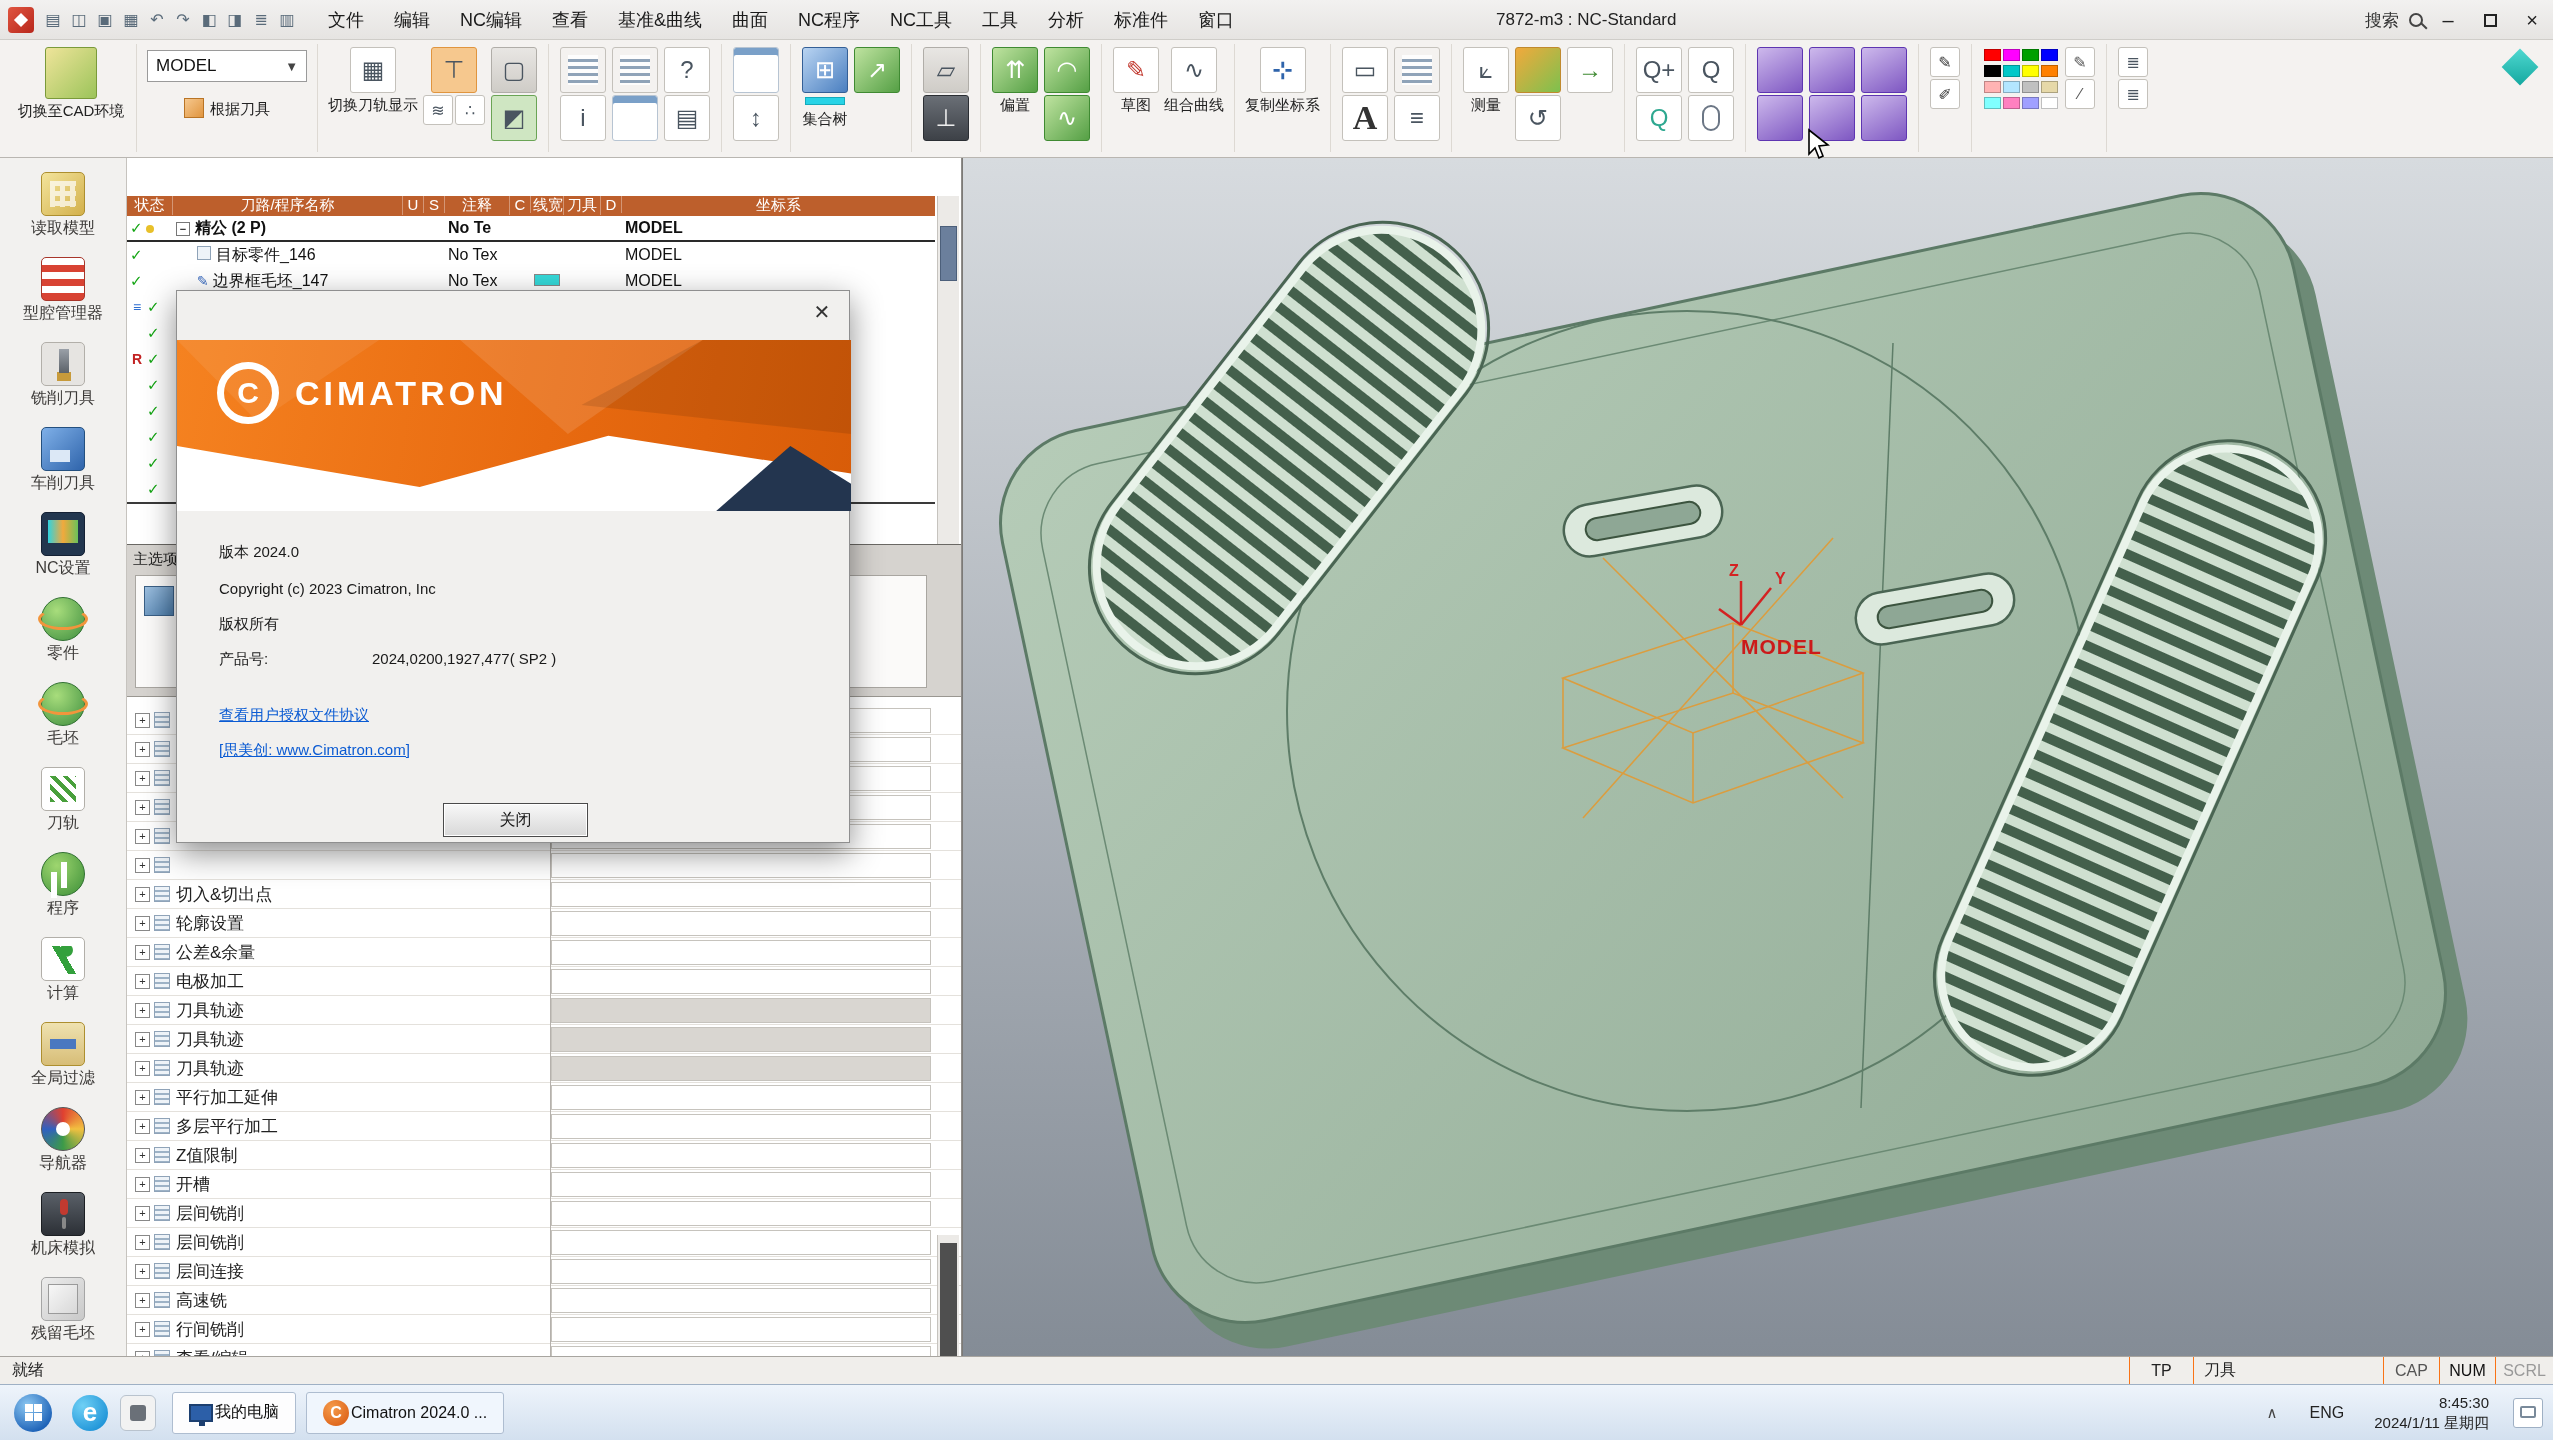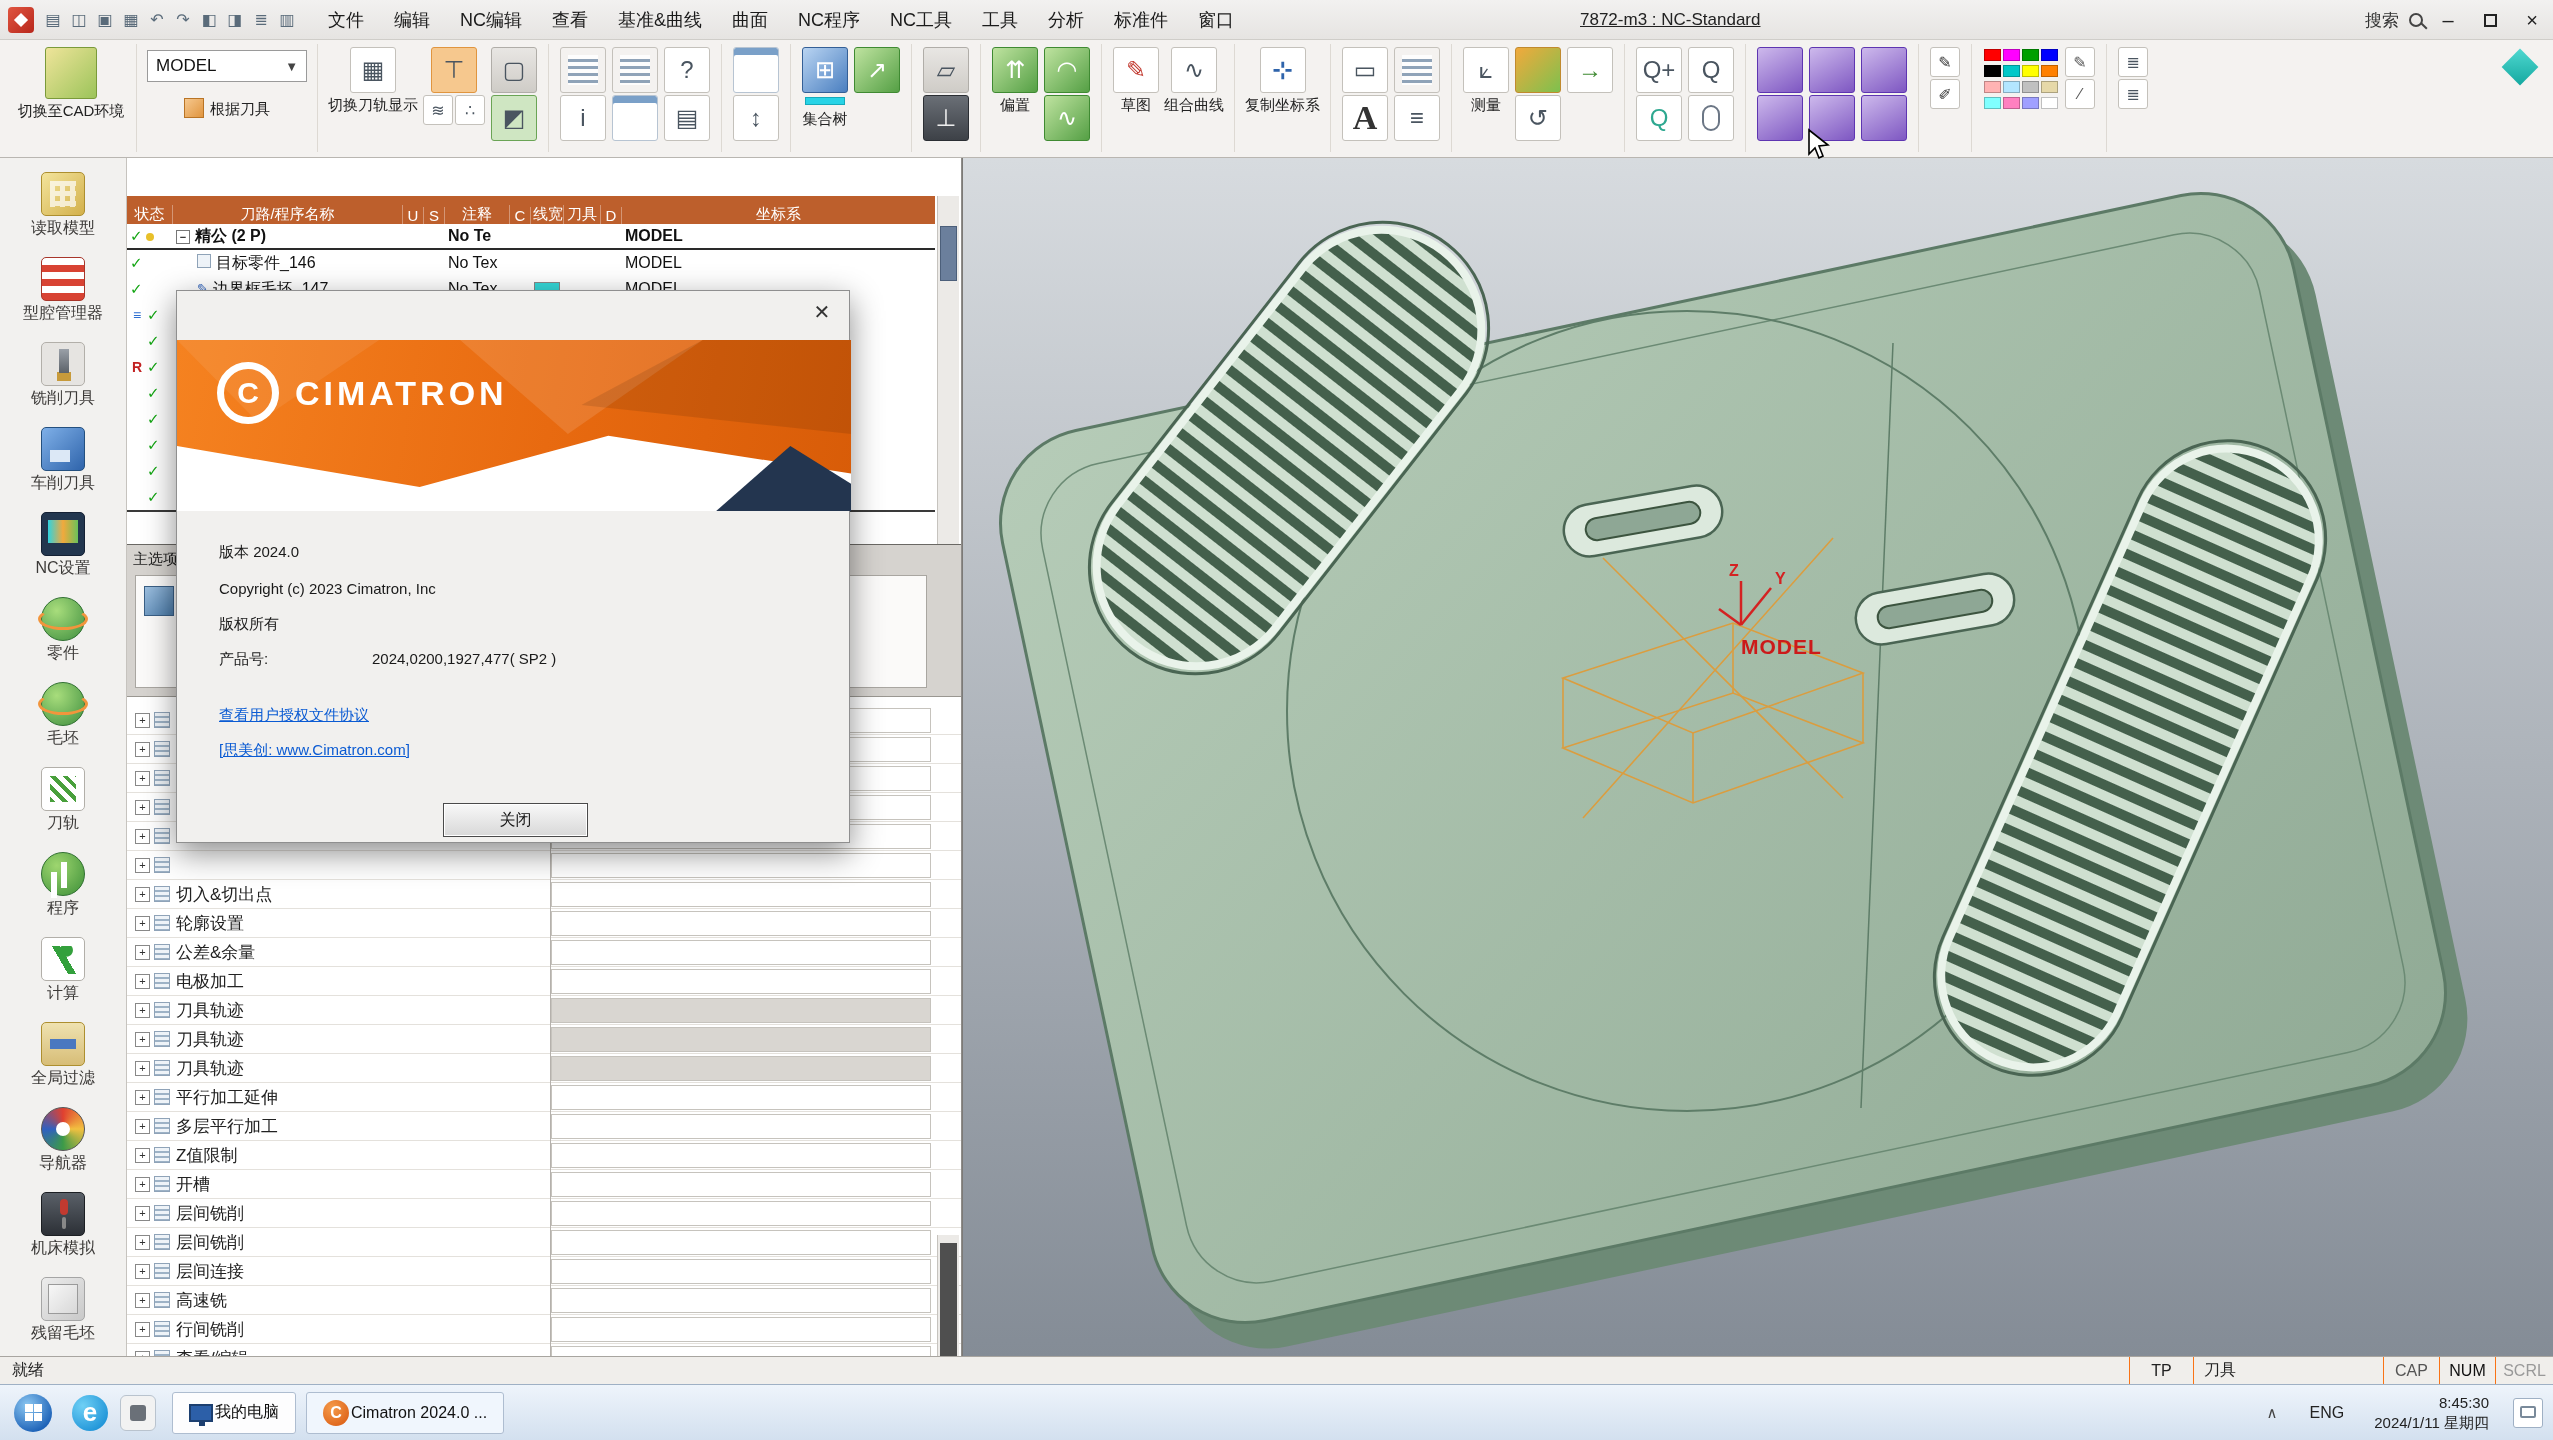--- a/index.html
+++ b/index.html
@@ -12,22 +12,22 @@
     background:linear-gradient(#f2f1f0,#e6e4e2); border-bottom:1px solid #cfcdc9;
     display:flex; align-items:center; padding:0 8px; }
   .appicon { width:26px; height:26px; border-radius:4px; background:linear-gradient(135deg,#e05540,#b8271c);
     margin-right:6px; position:relative; flex:none; }
   .appicon::after { content:""; position:absolute; left:8px; top:8px; width:10px; height:10px;
     background:#fff; transform:rotate(45deg); }
   .qicon { width:26px; height:26px; display:flex; align-items:center; justify-content:center;
     font-size:16px; color:#5a6b7a; flex:none; }
   .menus { display:flex; margin-left:28px; }
   .menu-item { font-size:18px; color:#1b1b1b; margin-right:30px; white-space:nowrap; cursor:default; }
-  .win-title { position:absolute; left:1580px; top:0; height:40px; line-height:40px;
-    font-size:17px; color:#222; white-space:nowrap;text-decoration:underline; }
+  .win-title { position:absolute; left:1496px; top:0; height:40px; line-height:40px;
+    font-size:17px; color:#222; white-space:nowrap; }
   .tb-right { position:absolute; right:130px; top:0; height:40px; display:flex; align-items:center; gap:10px; }
   .search-label { font-size:17px; color:#333; }
   .mag { width:14px; height:14px; border:2px solid #444; border-radius:50%; position:relative; }
   .mag::after { content:""; position:absolute; width:8px; height:2px; background:#444;
     right:-7px; bottom:-2px; transform:rotate(45deg); }
   .winbtns { position:absolute; right:0; top:0; height:40px; display:flex; }
   .wbtn { width:42px; height:40px; display:flex; align-items:center; justify-content:center;
     font-size:20px; color:#222; }
   .maxbox { width:13px; height:13px; border:2px solid #222; }
 
@@ -109,21 +109,21 @@
   
   .ncpanel { position:absolute; left:127px; top:158px; width:835px; height:1198px;
     background:#fff; border-right:1px solid #8f8d8a; }
   .nheader { position:absolute; left:0; top:0; right:0; height:38px; background:#f0eeec;
     border-bottom:1px solid #c8c5c0; display:flex; align-items:center; padding:0 12px; }
   .nheader-title { font-size:17px; color:#222; }
   .pin { margin-left:auto; width:14px; height:14px; position:relative; }
   .pin::before { content:""; position:absolute; left:2px; top:1px; width:9px; height:7px; background:#5a6b7a; }
   .pin::after { content:""; position:absolute; left:6px; top:8px; width:2px; height:7px; background:#5a6b7a; }
   .ntable { position:absolute; left:0; top:38px; right:26px; }
-  .throw { display:flex; height:28px; background:#bd5f2c; color:#fff; font-size:15px; align-items:flex-end; }
+  .throw { display:flex; height:20px; background:#bd5f2c; color:#fff; font-size:15px; align-items:flex-start; }
   .th { padding:0 2px; text-align:center; white-space:nowrap; overflow:hidden; border-right:1px solid rgba(255,255,255,.35); }
   .c0{width:46px;} .c1{width:230px;} .c2{width:21px;} .c3{width:21px;} .c4{width:65px;}
   .c5{width:21px;} .c6{width:33px;} .c7{width:37px;} .c8{width:21px;} .c9{flex:1;}
   .trow { display:flex; height:26px; align-items:center; font-size:16px; color:#111; background:#fff; }
   .trow.grp { font-weight:bold; border-bottom:2px solid #2a2a2a; }
   .td { padding:0 3px; white-space:nowrap; overflow:hidden; }
   .check { color:#13a513; font-weight:bold; font-size:15px; }
   .ydot { display:inline-block; width:8px; height:8px; border-radius:50%; background:#e8c02a; margin-left:3px; }
   .toggle { display:inline-block; width:14px; height:14px; border:1px solid #777; font-size:11px;
     line-height:12px; text-align:center; color:#333; background:#fff; margin-right:5px; }

